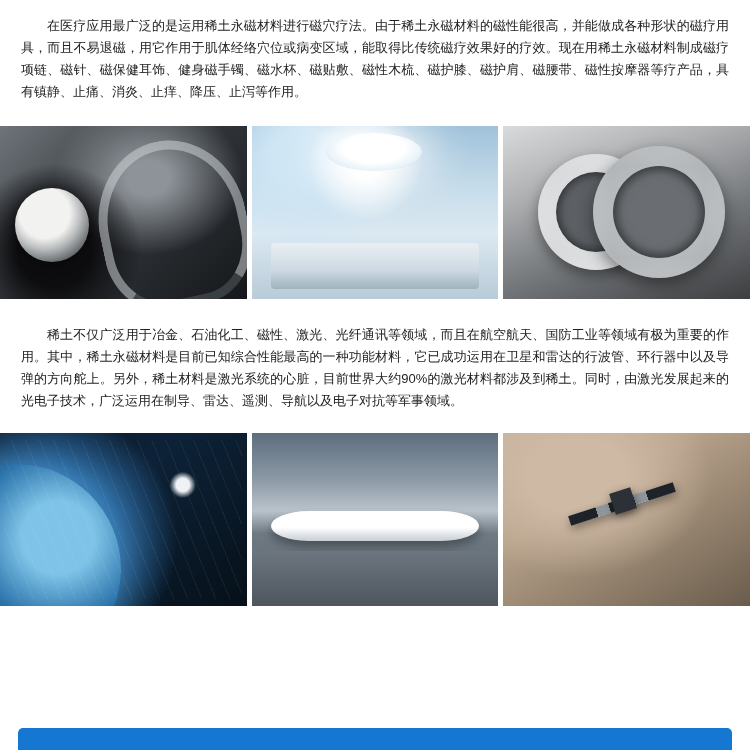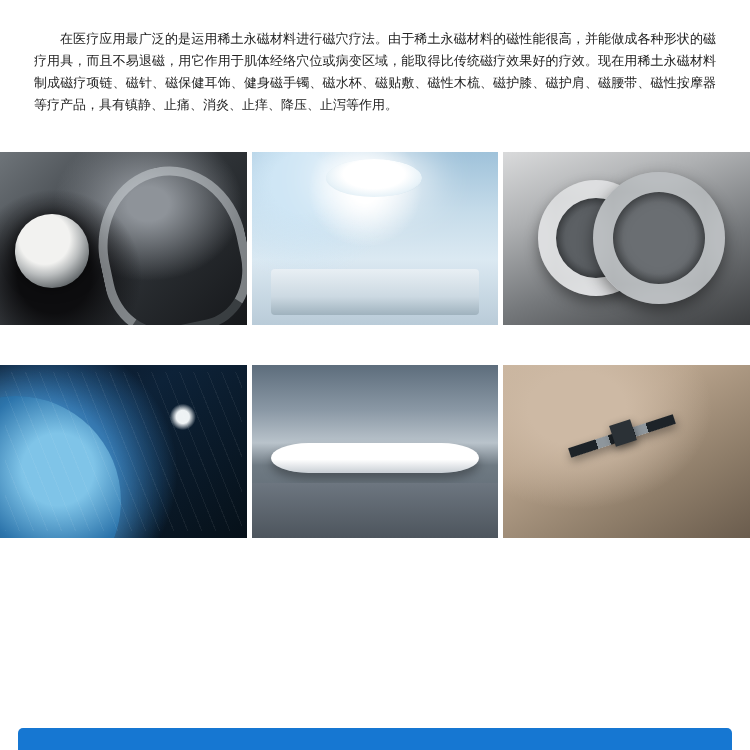--- a/index.html
+++ b/index.html
@@ -21,21 +21,21 @@
   .text-block {
     box-sizing: border-box;
     padding: 0 18px;
     color: #222222;
     font-size: 13px;
     line-height: 22px;
     text-align: justify;
     text-justify: inter-ideograph;
   }
   .text-block p {
-    margin: 16px;
+    margin: 3px;
     text-indent: 2em;
   }
   .text-block p + p {
     margin-top: 2px;
   }
   .sec-top {
     padding-top: 12px;
   }
   .img-strip {
     display: flex;
@@ -259,20 +259,21 @@
 
   <div class="img-strip strip1">
     <div class="img-cell photo-medical-tools"></div>
     <div class="img-cell photo-operating-room"></div>
     <div class="img-cell photo-metal-rings"></div>
   </div>
 
   <div class="gap-c"></div>
 
   <div class="text-block">
+    <p>稀土不仅广泛用于冶金、石油化工、磁性、激光、光纤通讯等领域，而且在航空航天、国防工业等领域有极为重要的作用。其中，稀土永磁材料是目前已知综合性能最高的一种功能材料，它已成功运用在卫星和雷达的行波管、环行器中以及导弹的方向舵上。另外，稀土材料是激光系统的心脏，目前世界大约90%的激光材料都涉及到稀土。同时，由激光发展起来的光电子技术，广泛运用在制导、雷达、遥测、导航以及电子对抗等军事领域。</p>
   </div>
 
   <div class="gap-b"></div>
 
   <div class="img-strip strip2">
     <div class="img-cell photo-earth-space"></div>
     <div class="img-cell photo-airplane"></div>
     <div class="img-cell photo-satellite"></div>
   </div>
 

